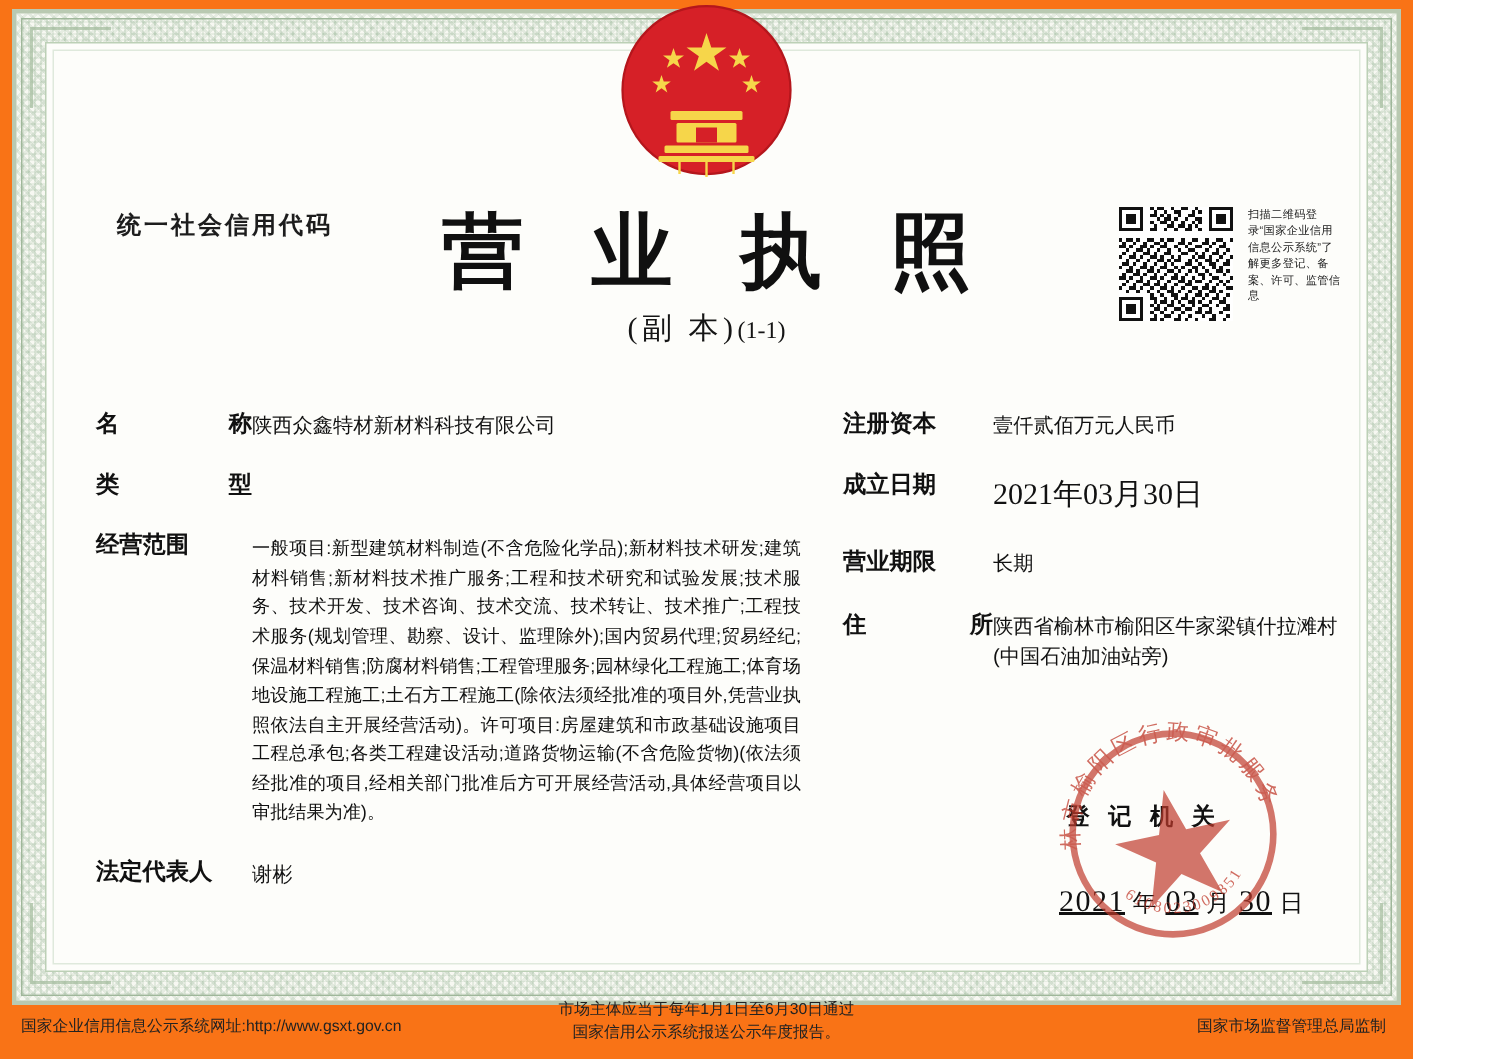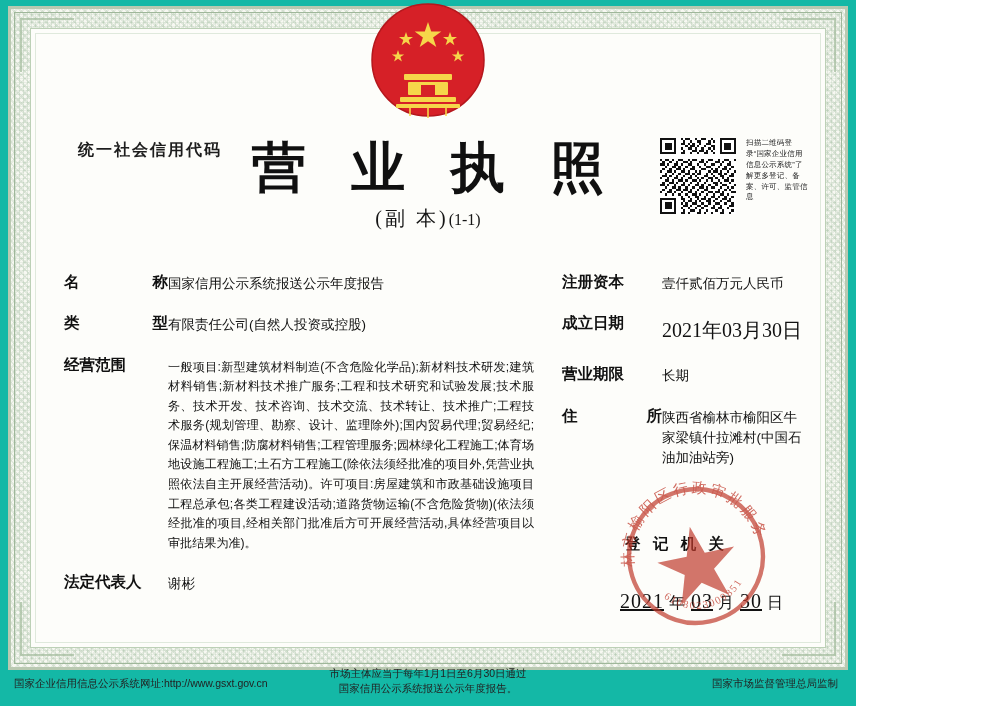--- a/index.html
+++ b/index.html
@@ -8,23 +8,23 @@
     background: #ffffff;
   }
   body {
     width: 1000px;
     height: 706px;
     font-family: "Liberation Sans", sans-serif;
     overflow: hidden;
   }
   .license {
     position: relative;
-    width: 856px;
+    width: 942px;
     height: 706px;
-    background: #14b8a6;
+    background: #f97316;
     overflow: hidden;
   }
 
   
   .frame-outer {
     position: absolute;
     left: 8px; top: 6px; right: 8px; bottom: 36px;
     border: 3px solid #b9c9b1;
     background:
       repeating-linear-gradient(45deg, rgba(150,180,150,.22) 0 2px, rgba(255,255,255,0) 2px 5px),
@@ -592,29 +592,28 @@
 
   <div class="fields">
     <div class="cols">
       <div class="col-left">
 
         <div class="row">
           <div class="label">
             <span>名</span>
             <span>称</span>
           </div>
-          <div class="value">国家信用公示系统报送公示年度报告</div>
+          <div class="value">陕西众鑫特材新材料科技有限公司</div>
         </div>
 
         <div class="row">
           <div class="label">
             <span>类</span>
             <span>型</span>
           </div>
-          <div class="value">有限责任公司(自然人投资或控股)</div>
         </div>
 
         <div class="row">
           <div class="label">
             <span>经营范围</span>
           </div>
           <div class="scope-value">一般项目:新型建筑材料制造(不含危险化学品);新材料技术研发;建筑材料销售;新材料技术推广服务;工程和技术研究和试验发展;技术服务、技术开发、技术咨询、技术交流、技术转让、技术推广;工程技术服务(规划管理、勘察、设计、监理除外);国内贸易代理;贸易经纪;保温材料销售;防腐材料销售;工程管理服务;园林绿化工程施工;体育场地设施工程施工;土石方工程施工(除依法须经批准的项目外,凭营业执照依法自主开展经营活动)。许可项目:房屋建筑和市政基础设施项目工程总承包;各类工程建设活动;道路货物运输(不含危险货物)(依法须经批准的项目,经相关部门批准后方可开展经营活动,具体经营项目以审批结果为准)。</div>
         </div>
 
         <div class="row">

